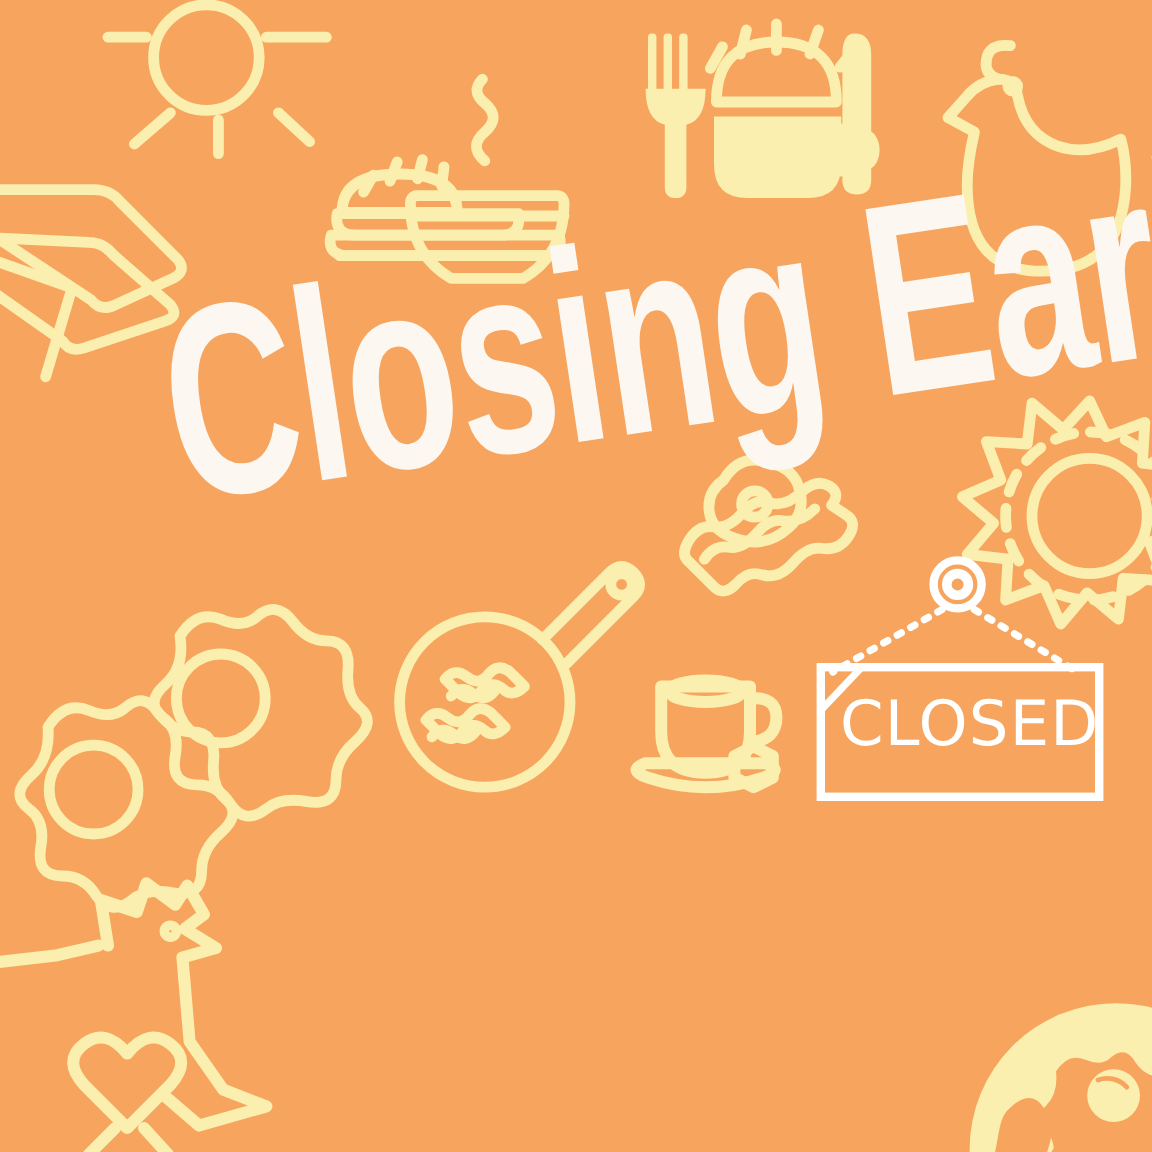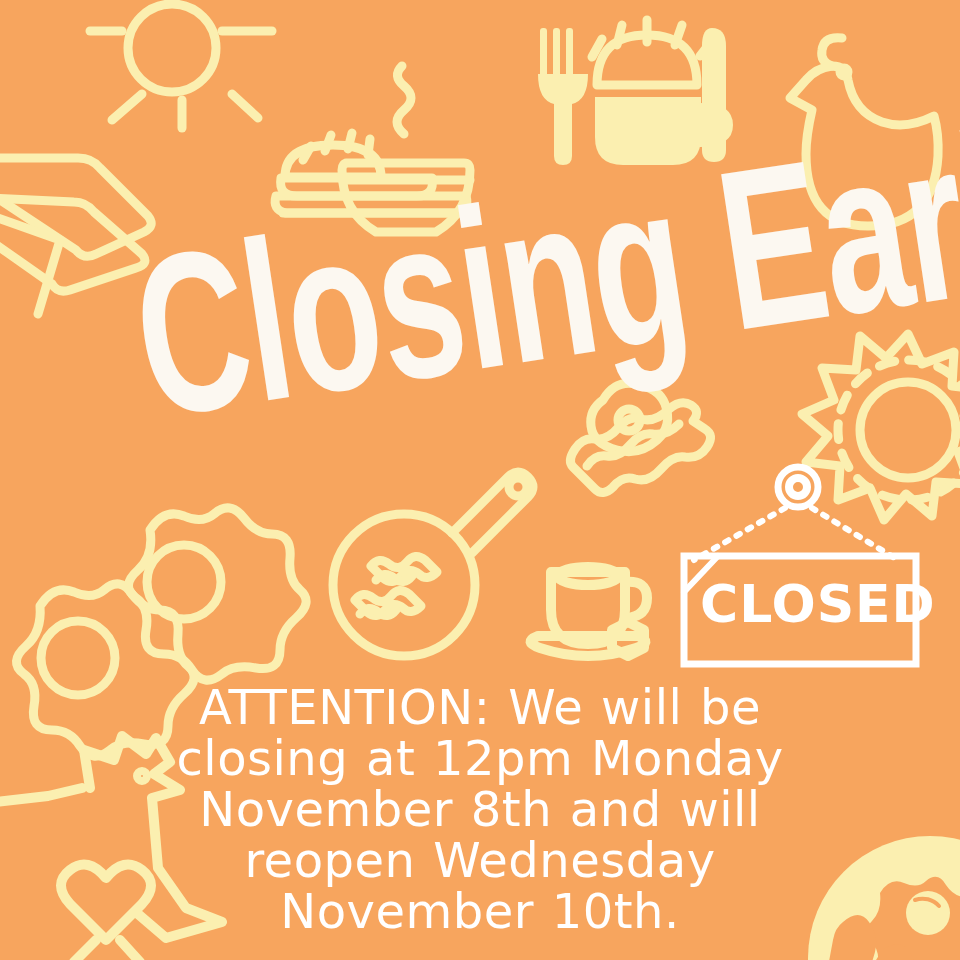--- a/index.html
+++ b/index.html
@@ -53,21 +53,21 @@
   }
 
   
   #closed-word{
     position:absolute;
     left:700px;top:578px;width:200px;
     text-align:right;
     color:#FFFFFF;
     font-family:"DejaVu Sans","Liberation Sans",sans-serif;
     font-size:52px;
-    font-weight:700;
+    font-weight:400;
     letter-spacing:1px;
     line-height:1;
   }
 </style>
 </head>
 <body>
 
 <div id="poster">
 
   <div class="layer">
@@ -200,15 +200,14 @@
           <circle cx="798" cy="487" r="20" stroke-width="7"></circle>
           <circle cx="798" cy="487" r="9" stroke-width="8"></circle>
         </g>
         <rect x="684" y="556" width="232" height="108" stroke-width="7"></rect>
         <line x1="684" y1="592" x2="718" y2="556" stroke-width="6"></line>
       </g>
     </svg>
     <div id="closed-word">CLOSED</div>
   </div>
 
-  <div id="body-copy">ATTENTION: We will be closing at 12pm Monday November 8th and will reopen Wednesday November 10th.</div>
 
 </div>
 
 </body></html>

